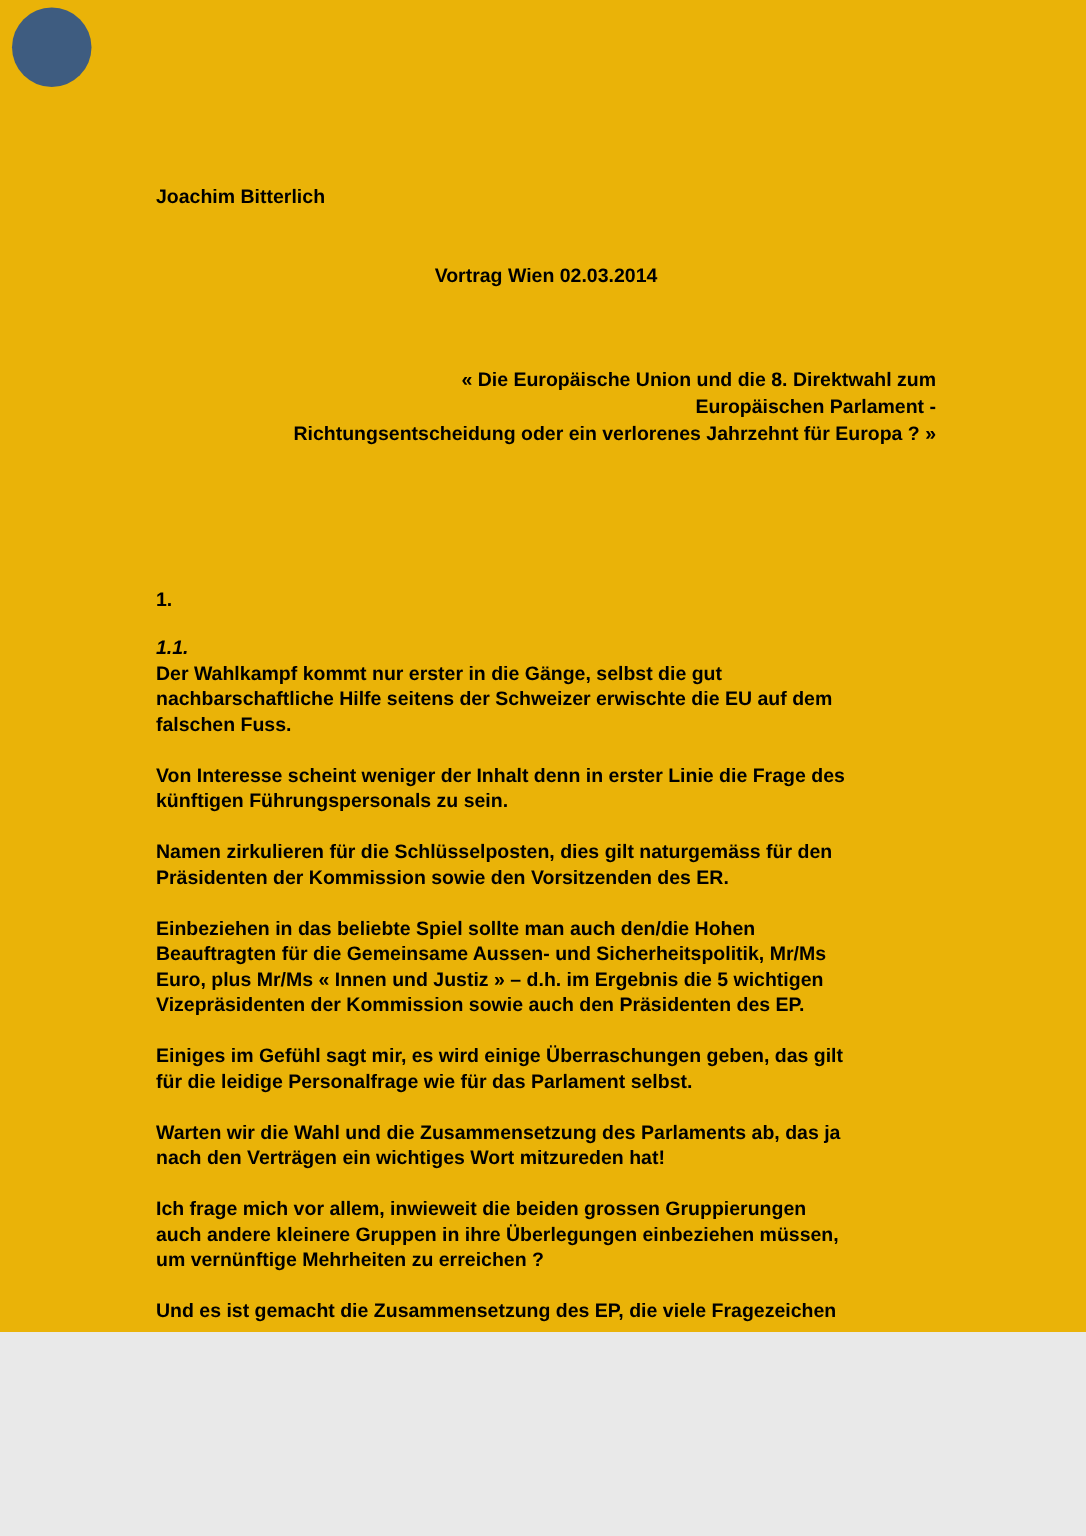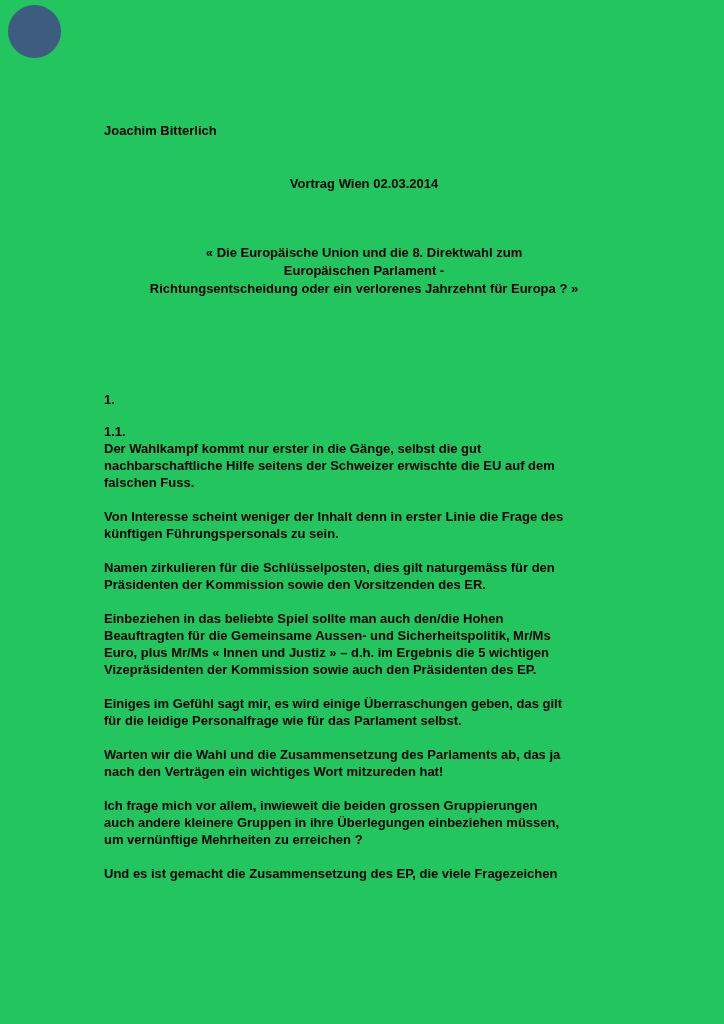--- a/index.html
+++ b/index.html
@@ -3,23 +3,23 @@
 <meta charset="utf-8">
 <style>
   html, body {
     margin: 0;
     padding: 0;
     background: #e9e9e9;
   }
   .page {
     position: relative;
     width: 724px;
-    height: 1024px;
+    height: 888px;
     margin: 0 auto;
-    background: #22c55e;
+    background: #eab308;
     overflow: hidden;
     font-family: "Liberation Sans", "DejaVu Sans", sans-serif;
     font-weight: 700;
     color: #000000;
   }
   .logo-circle {
     position: absolute;
     top: 5px;
     left: 8px;
     width: 53px;
@@ -42,32 +42,33 @@
   }
   .author {
     text-align: left;
   }
   .event {
     margin-top: 36px !important;
     text-align: center;
   }
   .doc-title {
     margin-top: 52px !important;
-    text-align: center;
+    text-align: right;
     line-height: 18px;
   }
   .sec-num {
     margin-top: 93px !important;
   }
   .sec-heading {
     line-height: 18px;
     text-decoration: underline;
   }
   .subsec-num {
     margin-top: 15px !important;
+    font-style: italic;
   }
   .para {
     margin-top: 17px !important;
   }
   .para.first {
     margin-top: 0 !important;
   }
 </style>
 </head>
 <body>

